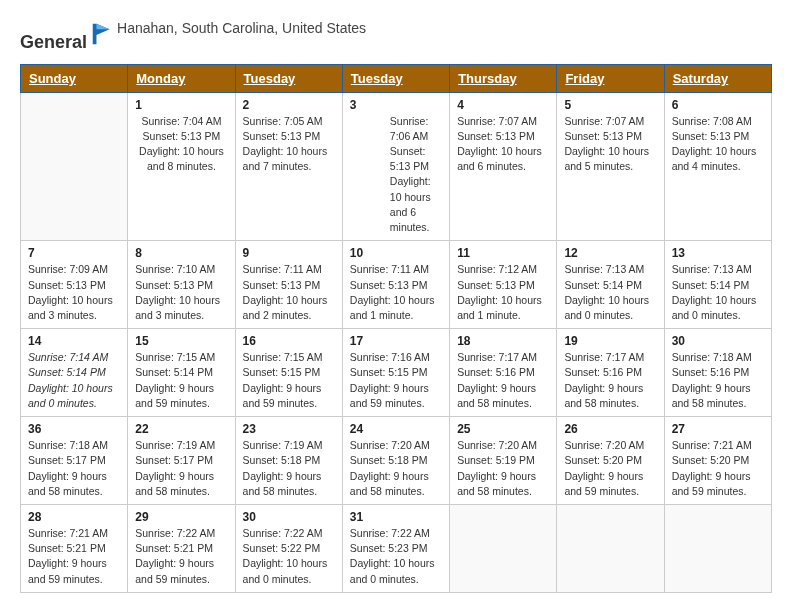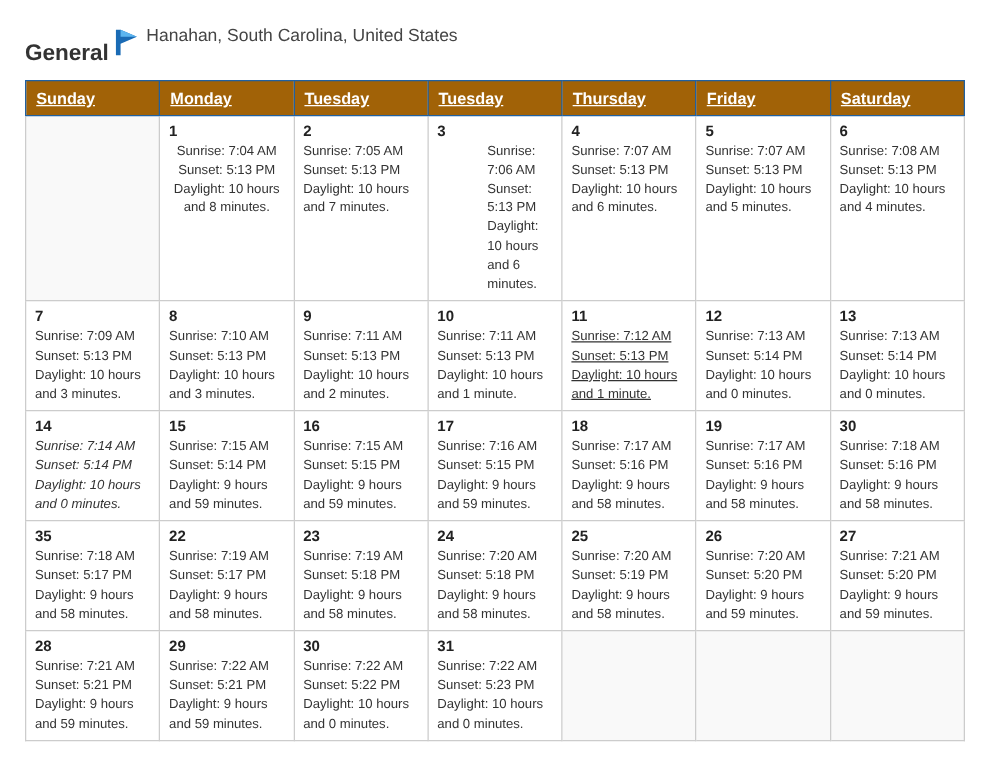--- a/index.html
+++ b/index.html
@@ -185,21 +185,21 @@
         </td>
         <td>
           <span class="day-num">10</span>
           <div class="day-info" style="white-space: pre-line;">Sunrise: 7:11 AM
 Sunset: 5:13 PM
 Daylight: 10 hours
 and 1 minute.</div>
         </td>
         <td>
           <span class="day-num">11</span>
-          <div class="day-info" style="white-space: pre-line; text-decoration: underline;">Sunrise: 7:12 AM
+          <div class="day-info" style="white-space: pre-line;">Sunrise: 7:12 AM
 Sunset: 5:13 PM
 Daylight: 10 hours
 and 1 minute.</div>
         </td>
         <td>
           <span class="day-num">12</span>
           <div class="day-info" style="white-space: pre-line;">Sunrise: 7:13 AM
 Sunset: 5:14 PM
 Daylight: 10 hours
 and 0 minutes.</div>
@@ -258,21 +258,21 @@
         <td>
           <span class="day-num">30</span>
           <div class="day-info" style="white-space: pre-line;">Sunrise: 7:18 AM
 Sunset: 5:16 PM
 Daylight: 9 hours
 and 58 minutes.</div>
         </td>
       </tr>
       <tr>
         <td>
-          <span class="day-num">35</span>
+          <span class="day-num">36</span>
           <div class="day-info" style="white-space: pre-line;">Sunrise: 7:18 AM
 Sunset: 5:17 PM
 Daylight: 9 hours
 and 58 minutes.</div>
         </td>
         <td>
           <span class="day-num">22</span>
           <div class="day-info" style="white-space: pre-line;">Sunrise: 7:19 AM
 Sunset: 5:17 PM
 Daylight: 9 hours

